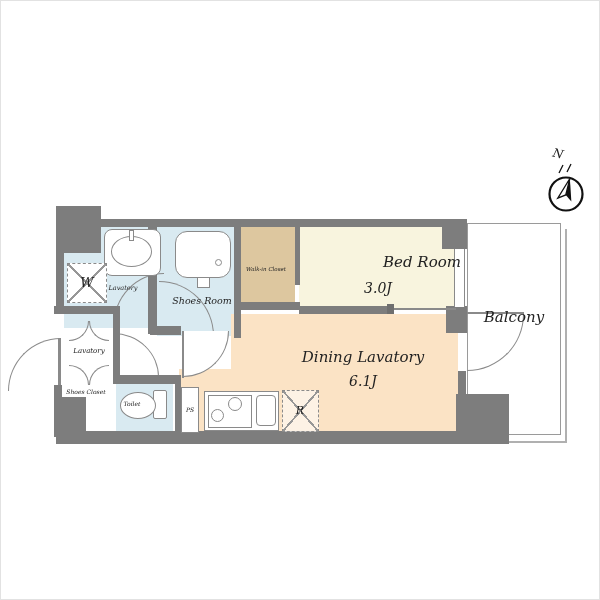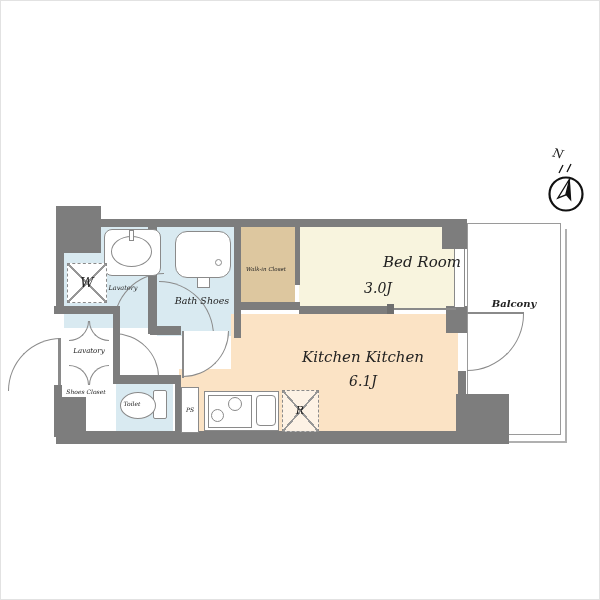--- a/index.html
+++ b/index.html
@@ -116,26 +116,26 @@
     <circle cx="27" cy="45" r="16.5" fill="#fff" stroke="#111" stroke-width="2.2"></circle>
     <g transform="rotate(14 27 45)">
       <polygon points="27,29 34,51 27,46" fill="#111"></polygon>
       <polygon points="27,29 20,51 27,46" fill="#fff" stroke="#111" stroke-width="1.3"></polygon>
     </g>
   </svg>
   <div class="lbl" style="left:557px;top:153px;font-size:12px;transform:translate(-50%,-50%) rotate(14deg);">N</div>
 
   <div class="lbl" style="left:377px;top:262px;font-size:15px;margin-left:44px;">Bed Room</div>
   <div class="lbl" style="left:377px;top:287px;font-size:14px;">3.0J</div>
-  <div class="lbl" style="left:362px;top:357px;font-size:15px;">Kitchen Kitchen</div>
+  <div class="lbl" style="left:362px;top:357px;font-size:15px;">Dining Lavatory</div>
   <div class="lbl" style="left:362px;top:380px;font-size:14px;">6.1J</div>
-  <div class="lbl" style="left:201px;top:300px;font-size:9.5px;">Bath Shoes</div>
+  <div class="lbl" style="left:201px;top:300px;font-size:9.5px;">Shoes Room</div>
   <div class="lbl" style="left:122px;top:287px;font-size:6.5px;">Lavatory</div>
   <div class="lbl" style="left:265px;top:269px;font-size:5.5px;">Walk-in Closet</div>
   <div class="lbl" style="left:88px;top:351px;font-size:7px;">Lavatory</div>
   <div class="lbl" style="left:85px;top:391px;font-size:6px;">Shoes Closet</div>
   <div class="lbl" style="left:131px;top:403px;font-size:6px;">Toilet</div>
-  <div class="lbl" style="left:513px;top:303px;font-size:10px;font-weight:bold;">Balcony</div>
+  <div class="lbl" style="left:513px;top:317px;font-size:15px;">Balcony</div>
   <div class="lbl" style="left:86px;top:282px;font-size:13px;">W</div>
   <div class="lbl" style="left:299px;top:410px;font-size:11px;">R</div>
   <div class="lbl" style="left:189px;top:409px;font-size:6px;">PS</div>
 
 </div>
 
 </body></html>

